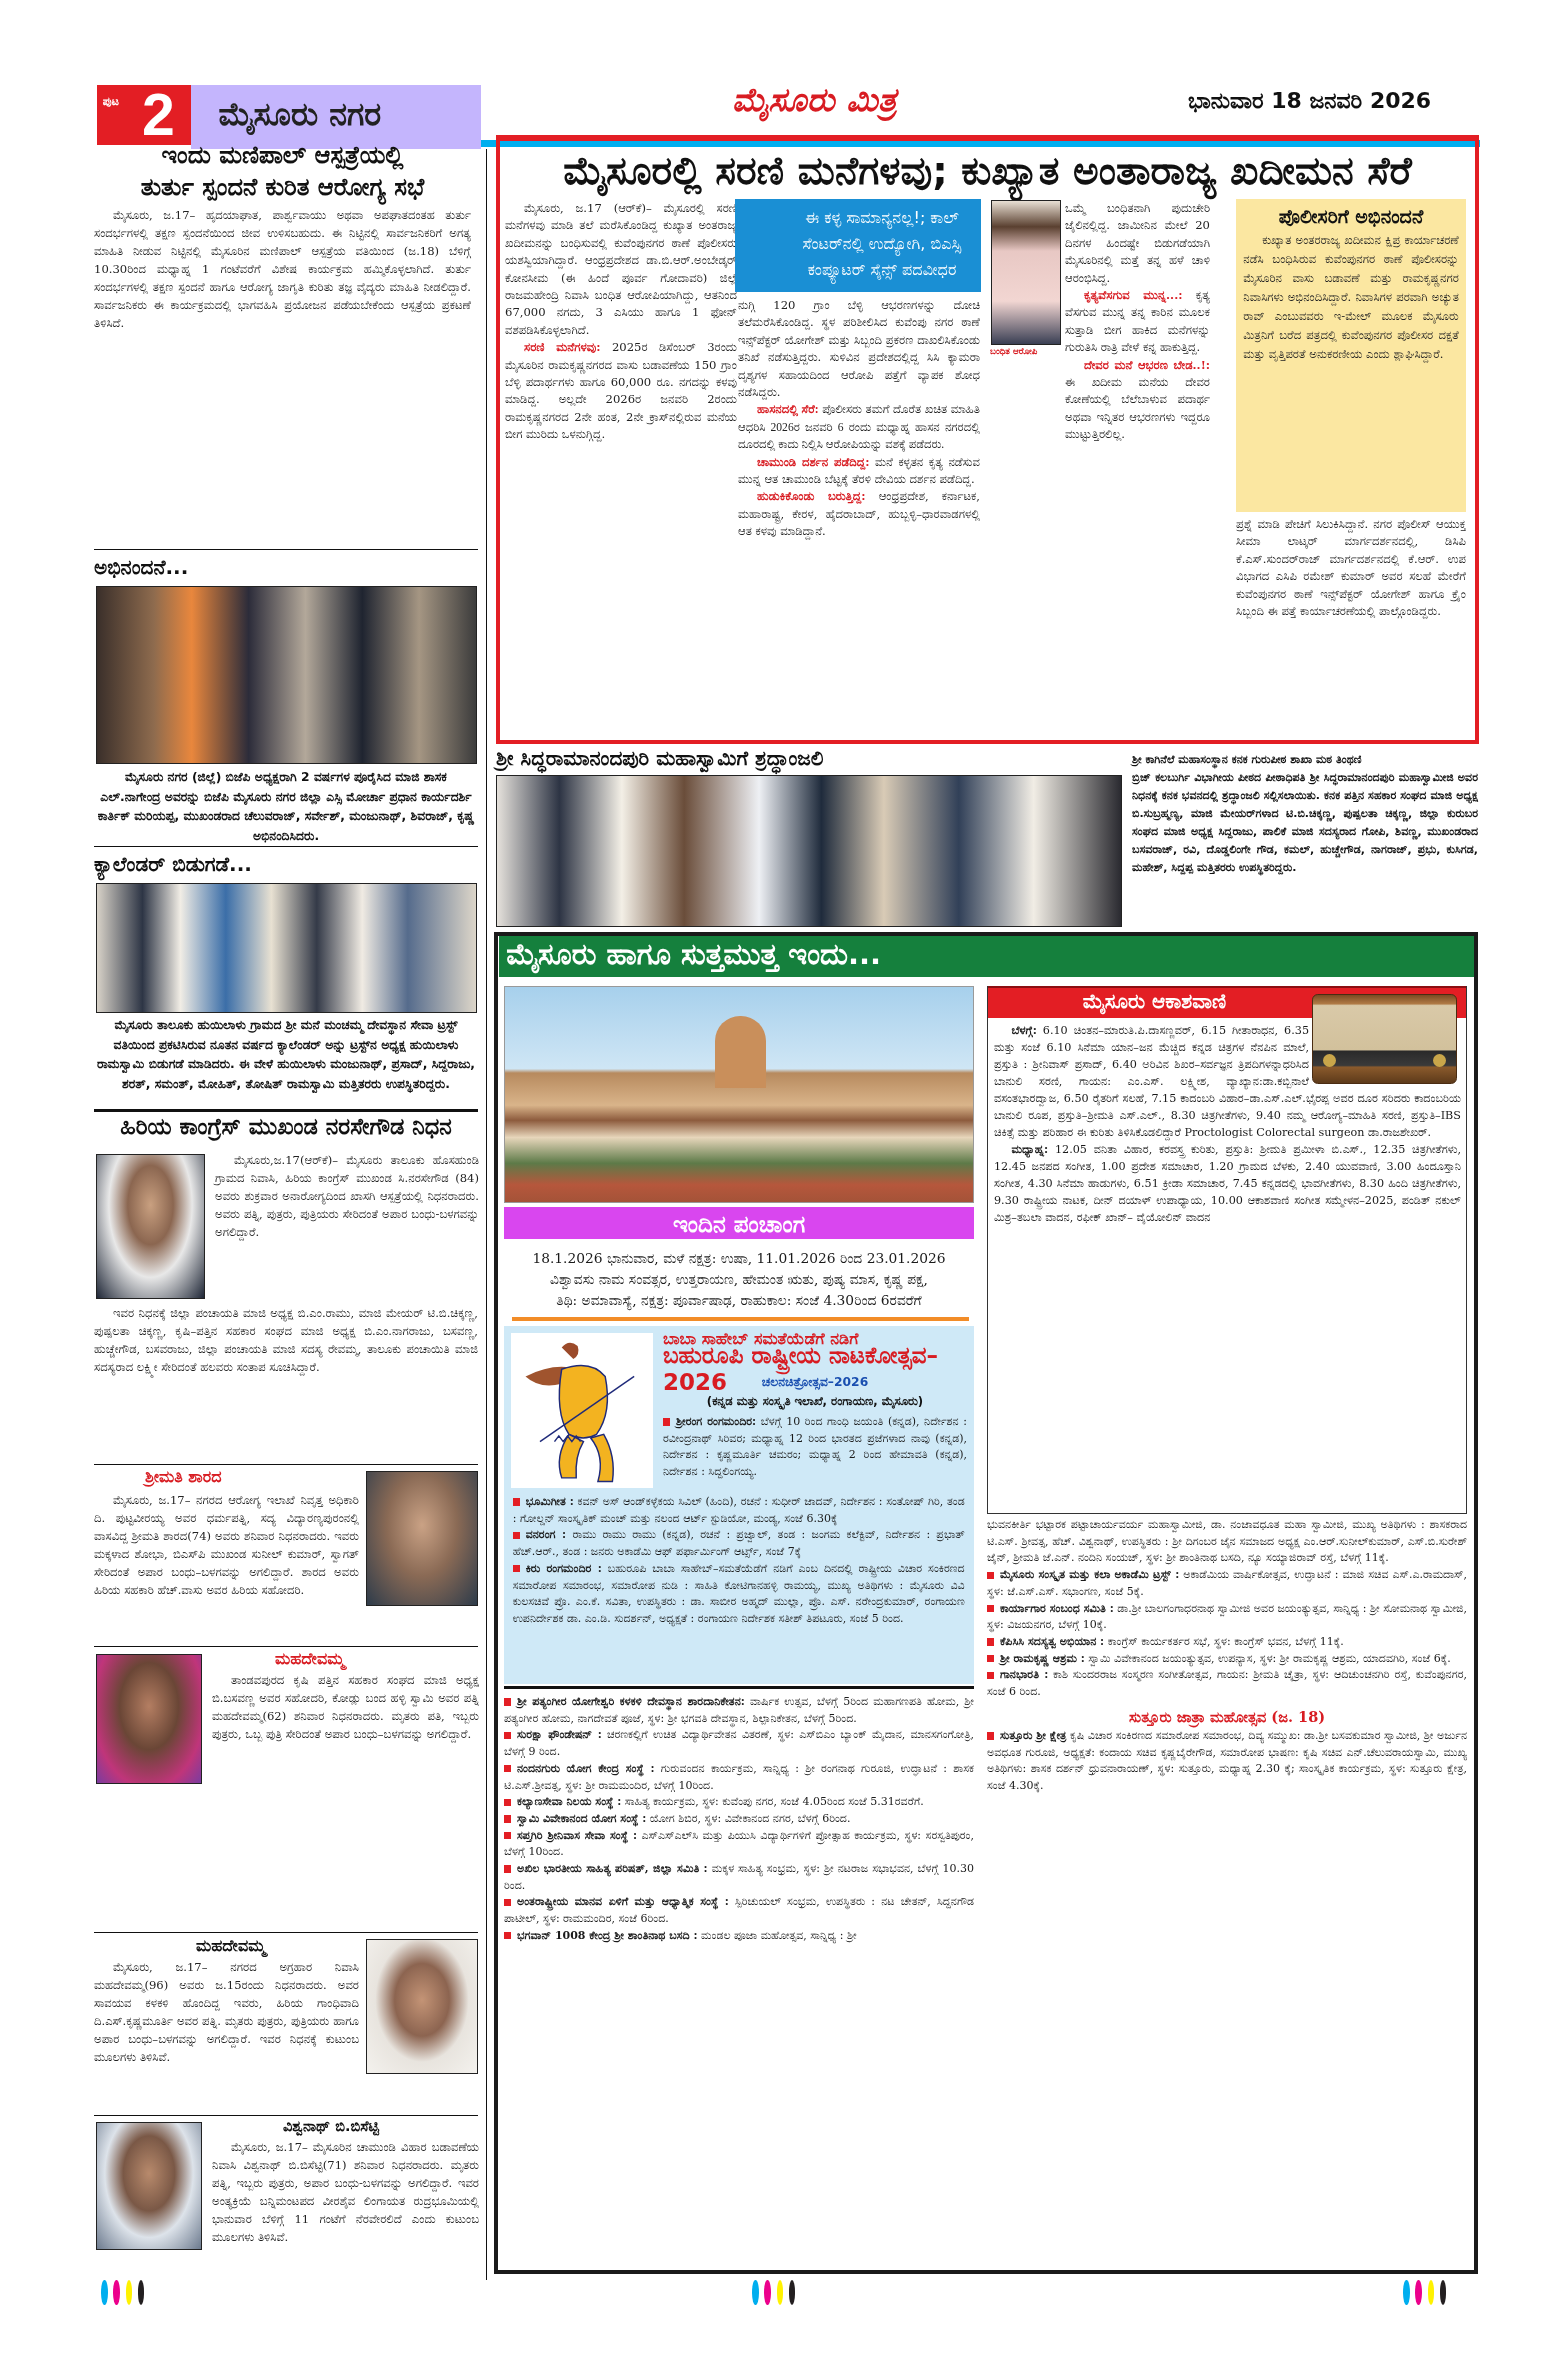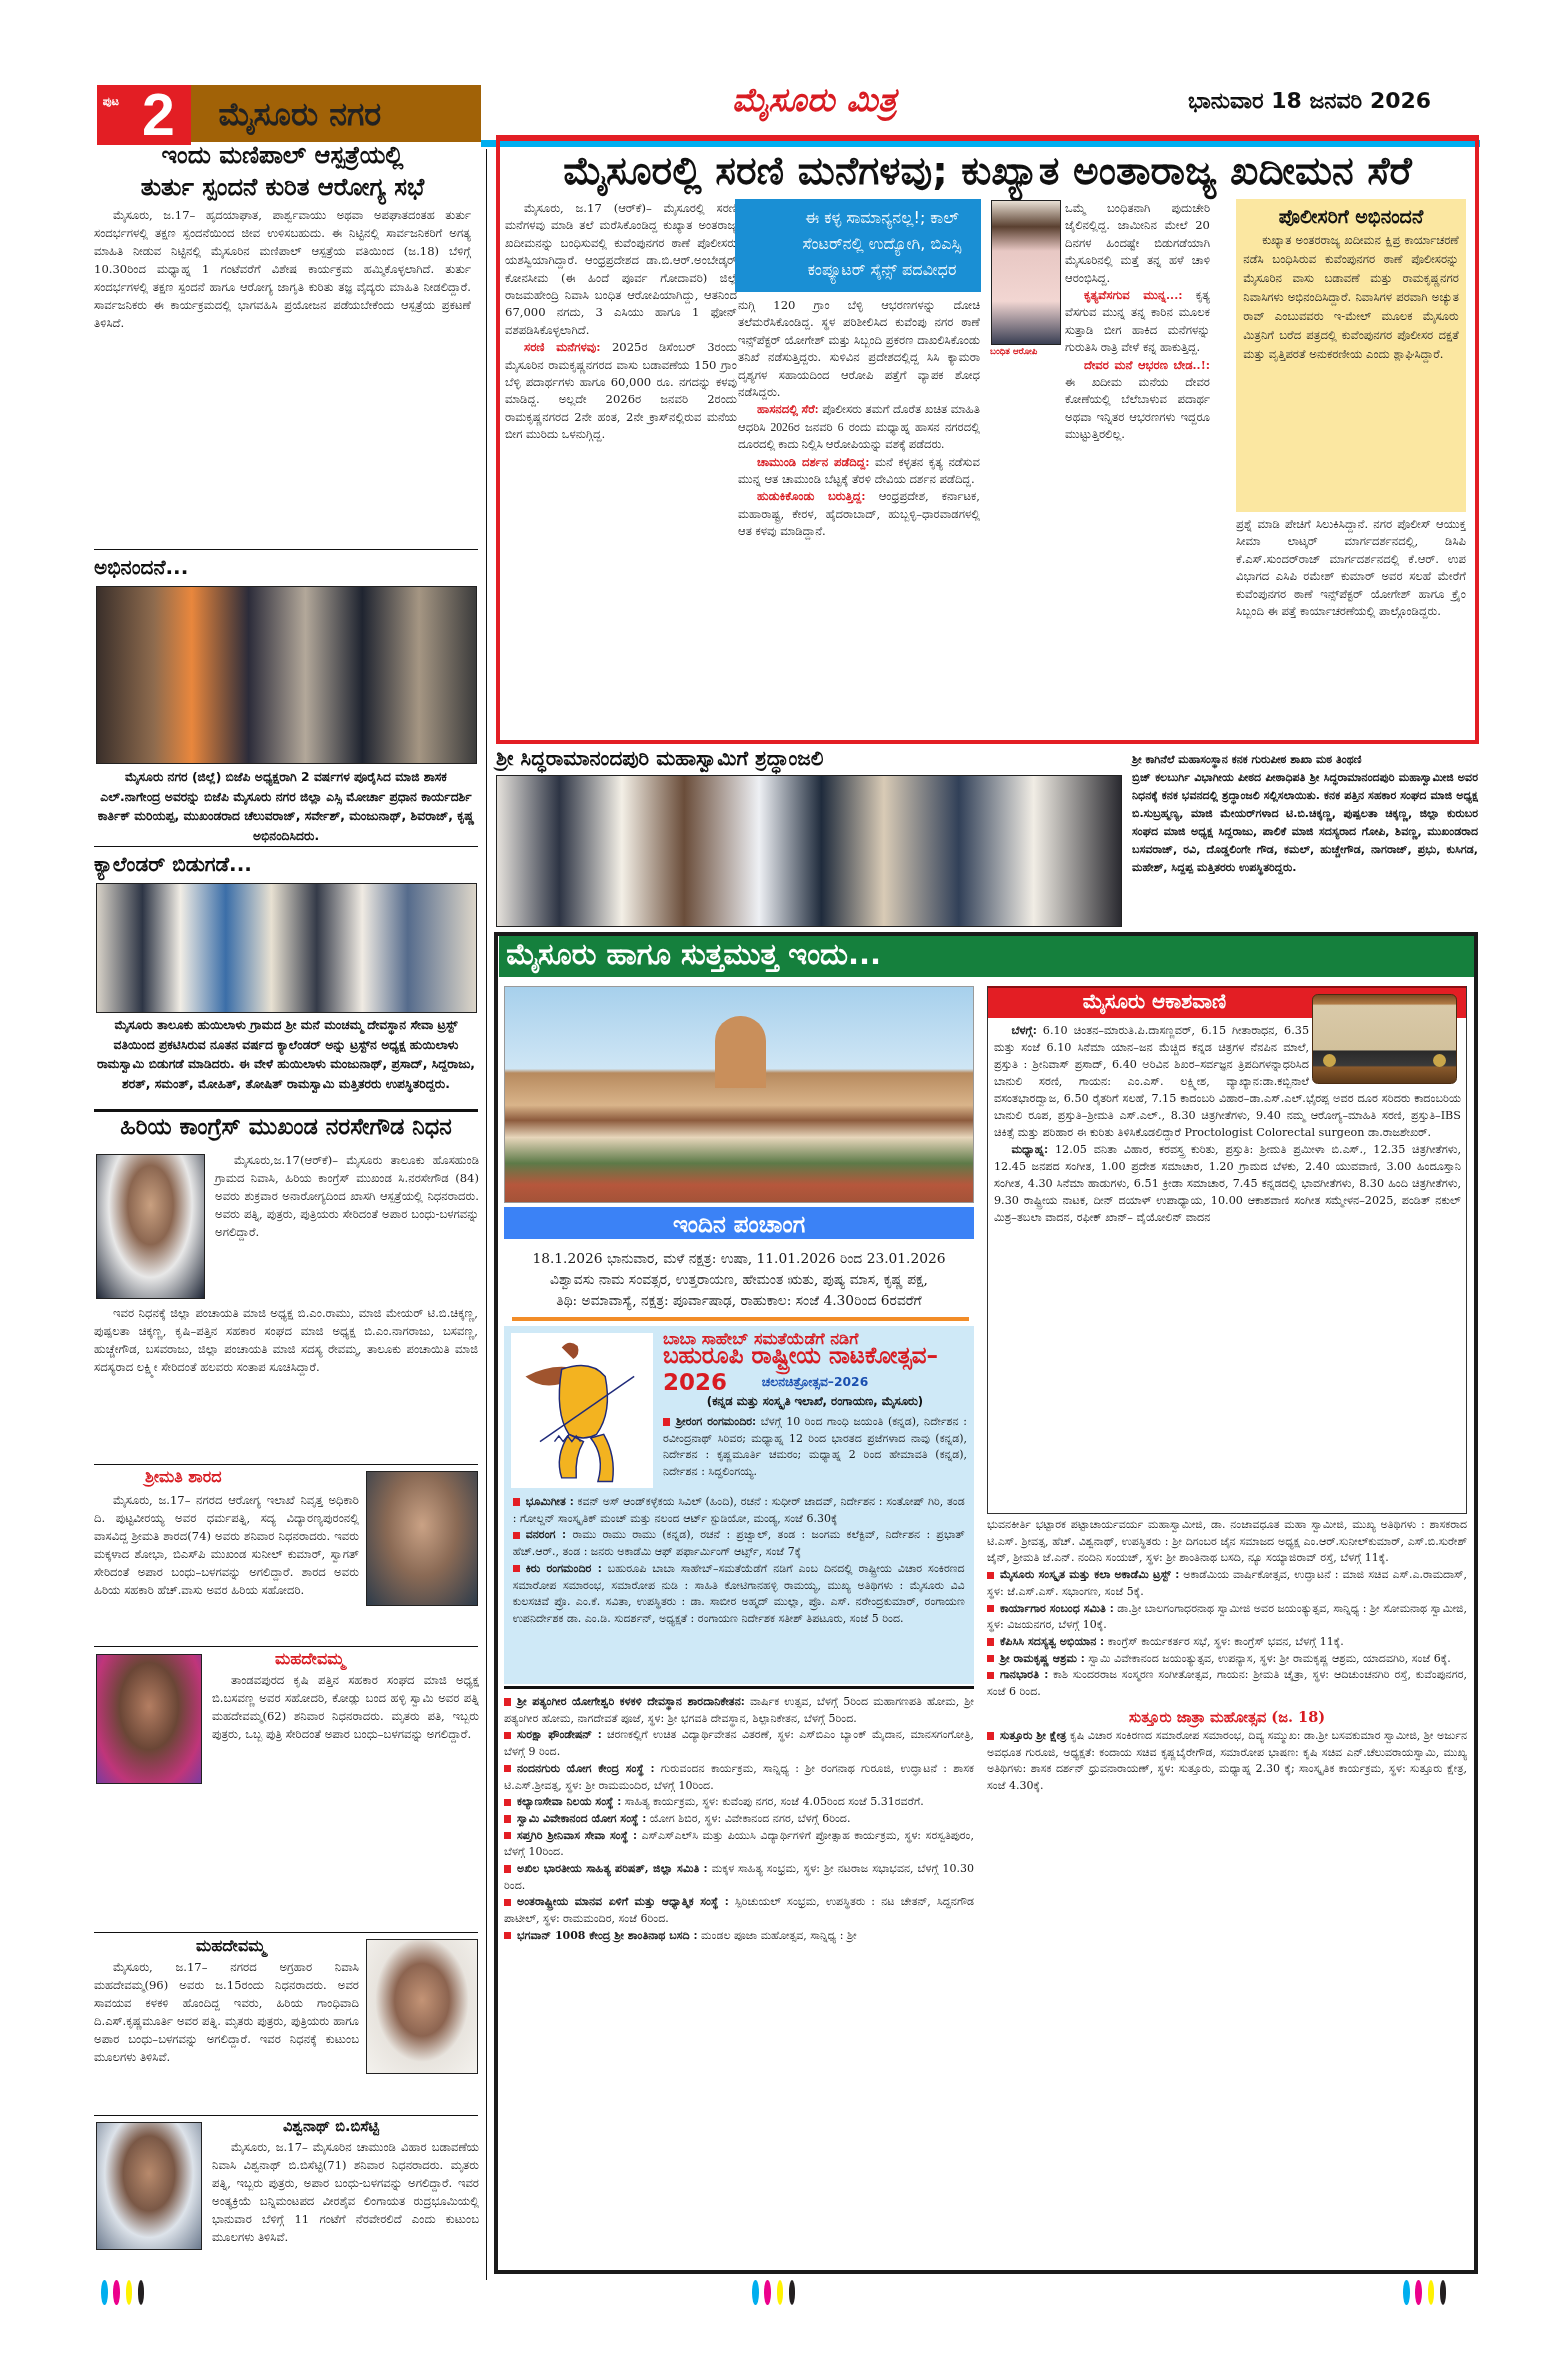--- a/index.html
+++ b/index.html
@@ -18,21 +18,21 @@
   .reg { position: absolute; display: flex; gap: 5.8px; }
   .reg span { width: 6.5px; height: 25px; border-radius: 50%; display: block; }
 </style>
 </head>
 <body>
 
 <div class="abs" style="left:97px;top:85px;width:94px;height:60px;background:#e31e24;">
   <span style="position:absolute;left:5.8px;top:10px;color:#fff;font-size:11px;font-weight:bold;">ಪುಟ</span>
   <span style="position:absolute;left:45px;top:-4.3px;color:#fff;font-size:59px;font-weight:bold;font-family:'Liberation Sans',sans-serif;">2</span>
 </div>
-<div class="abs" style="left:191px;top:85px;width:290px;height:57px;background:#a16207;">
+<div class="abs" style="left:191px;top:85px;width:290px;height:64px;background:#c4b5fd;">
   <span style="position:absolute;left:27.5px;top:10px;font-size:32px;font-weight:bold;color:#222;">ಮೈಸೂರು ನಗರ</span>
 </div>
 <div class="abs" style="left:732px;top:80px;font-size:33px;font-weight:bold;font-style:italic;color:#d81c22;">ಮೈಸೂರು ಮಿತ್ರ</div>
 <div class="abs" style="left:1188px;top:88px;font-size:22px;font-weight:bold;color:#111;">ಭಾನುವಾರ 18 ಜನವರಿ 2026</div>
 <div class="abs" style="left:481px;top:140px;width:999px;height:6.5px;background:#00aeef;"></div>
 
 <div class="rule" style="left:486px;top:149px;width:1.4px;height:2131px;"></div>
 
 <div class="abs" style="left:94px;top:139px;width:377px;">
   <div class="hd" style="font-size:24px;text-align:center;line-height:32px;">ಇಂದು ಮಣಿಪಾಲ್ ಆಸ್ಪತ್ರೆಯಲ್ಲಿ</div>
@@ -132,21 +132,21 @@
 
 <div class="abs" style="left:494px;top:932px;width:984px;height:1342px;border:4.3px solid #1a1a1a;"></div>
 <div class="abs" style="left:499px;top:936px;width:975px;height:41px;background:#15803d;">
   <span style="position:absolute;left:7.2px;top:1.4px;color:#fff;font-size:29px;font-weight:bold;">ಮೈಸೂರು ಹಾಗೂ ಸುತ್ತಮುತ್ತ ಇಂದು...</span>
 </div>
 
 <div class="abs" style="left:504px;top:986px;width:470px;height:217px;background:linear-gradient(180deg,#a7d0ec 0%,#cfe6f5 38%,#b78a5e 40%,#d9b48a 55%,#8d5b3d 62%,#e7d6bb 70%,#5d7a48 82%,#b6573c 92%,#a45338 100%);border:0.7px solid #999;">
   <div style="position:absolute;left:210px;top:29px;width:51px;height:72px;background:#c98f5b;border-radius:25px 25px 0 0;"></div>
 </div>
 
-<div class="abs" style="left:504px;top:1207px;width:470px;height:32px;background:#3b82f6;">
+<div class="abs" style="left:504px;top:1207px;width:470px;height:32px;background:#d946ef;">
   <span style="position:absolute;left:0;width:470px;text-align:center;top:4.3px;color:#fff;font-size:23px;font-weight:bold;">ಇಂದಿನ ಪಂಚಾಂಗ</span>
 </div>
 <div class="abs serif" style="left:504px;top:1248px;width:470px;text-align:center;font-size:13.8px;line-height:21px;">
   <div>18.1.2026 ಭಾನುವಾರ, ಮಳೆ ನಕ್ಷತ್ರ: ಉಷಾ, 11.01.2026 ರಿಂದ 23.01.2026</div>
   <div>ವಿಶ್ವಾವಸು ನಾಮ ಸಂವತ್ಸರ, ಉತ್ತರಾಯಣ, ಹೇಮಂತ ಋತು, ಪುಷ್ಯ ಮಾಸ, ಕೃಷ್ಣ ಪಕ್ಷ,</div>
   <div>ತಿಥಿ: ಅಮಾವಾಸ್ಯೆ, ನಕ್ಷತ್ರ: ಪೂರ್ವಾಷಾಢ, ರಾಹುಕಾಲ: ಸಂಜೆ 4.30ರಿಂದ 6ರವರೆಗೆ</div>
 </div>
 <div class="abs" style="left:512px;top:1317px;width:457px;height:3.6px;background:#f28c28;"></div>
 
 <div class="abs" style="left:504px;top:1326px;width:470px;height:358px;background:#cfe9f7;">

